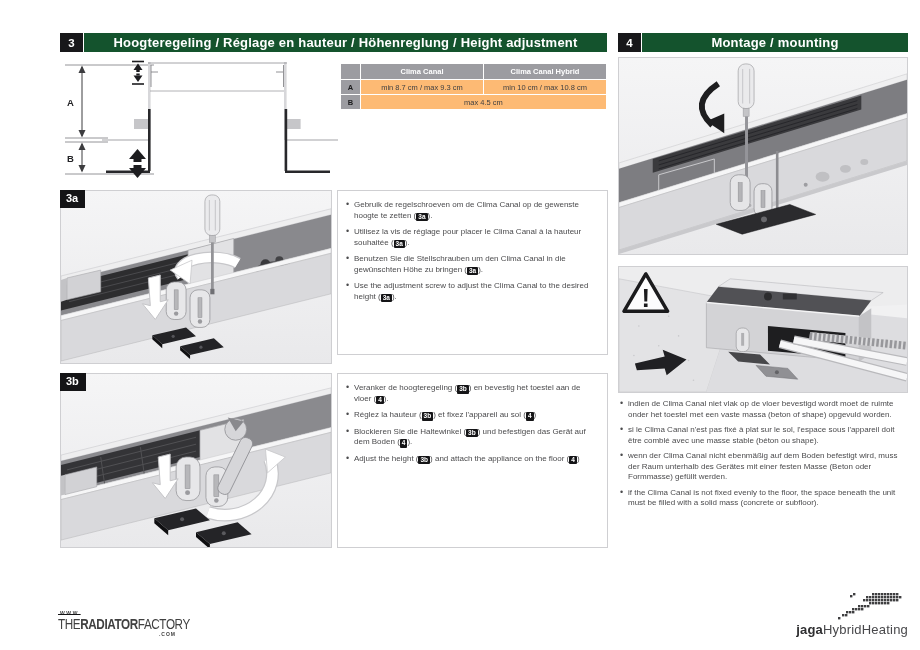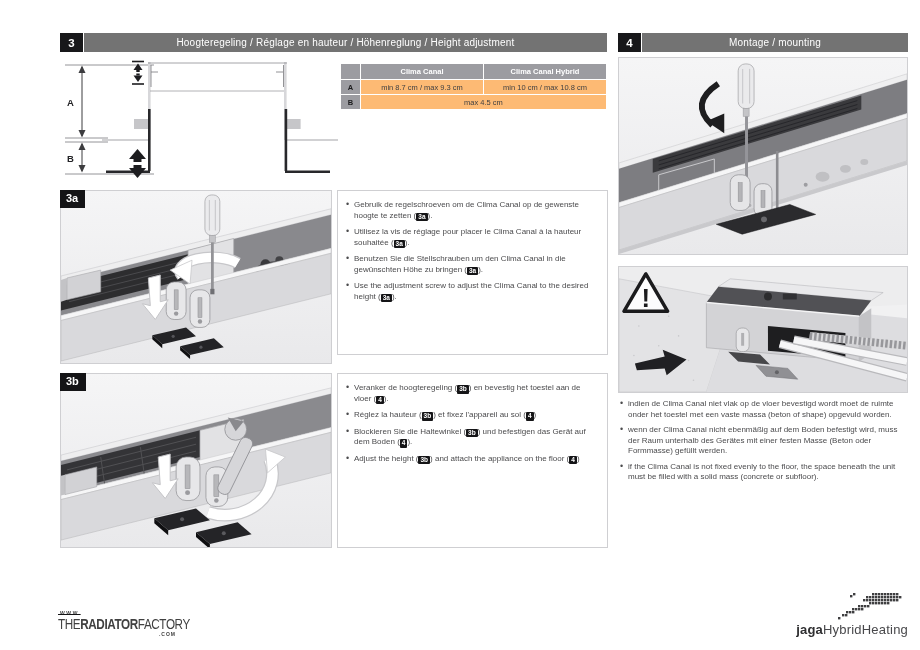--- a/index.html
+++ b/index.html
@@ -3,21 +3,21 @@
 <meta charset="utf-8">
 <style>
   html,body{margin:0;padding:0;background:#ffffff;}
   .page{position:relative;width:920px;height:650px;background:#ffffff;overflow:hidden;
         font-family:"Liberation Sans", sans-serif;}
 
   
   .sec-header{position:absolute;display:flex;height:19px;}
   .sec-num{width:23px;background:#18181a;color:#fff;font-weight:bold;font-size:11.5px;
            display:flex;align-items:center;justify-content:center;margin-right:1px;}
-  .sec-title{flex:1;background:#737373;color:#ffffff;font-weight:normal;font-size:10px;
+  .sec-title{flex:1;background:#14532d;color:#ffffff;font-weight:bold;font-size:13px;
              display:flex;align-items:center;justify-content:center;letter-spacing:0.2px;}
   #hdr3{left:60px;top:33px;width:547px;}
   #hdr4{left:618px;top:33px;width:290px;}
 
   
   #diagram{position:absolute;left:62px;top:57px;width:276px;height:132px;}
   #diagram svg{display:block;width:100%;height:100%;}
   .dim-label{font-family:"Liberation Sans",sans-serif;font-size:9.5px;font-weight:bold;fill:#232326;}
 
   
@@ -411,20 +411,21 @@
       </g>
       <g>
         <polygon points="16,98 46,91 44,84 68,94 48,110 46,103 18,105" fill="#202023"></polygon>
       </g>
     </svg>
   </div>
 
   <div id="warning">
     <ul class="instructions">
         <li>indien de Clima Canal niet vlak op de vloer bevestigd wordt moet de ruimte onder het toestel met een vaste massa (beton of shape) opgevuld worden.</li>
+        <li>si le Clima Canal n'est pas fixé à plat sur le sol, l'espace sous l'appareil doit être comblé avec une masse stable (béton ou shape).</li>
         <li>wenn der Clima Canal nicht ebenmäßig auf dem Boden befestigt wird, muss der Raum unterhalb des Gerätes mit einer festen Masse (Beton oder Formmasse) gefüllt werden.</li>
         <li>if the Clima Canal is not fixed evenly to the floor, the space beneath the unit must be filled with a solid mass (concrete or subfloor).</li>
       </ul>
   </div>
 
   <div id="trf">
     <div class="trf-www">WWW</div>
     <div class="trf-main">
       <span class="trf-the">THE</span><span class="trf-radiator">RADIATOR</span><span class="trf-factory">FACTORY</span>
     </div>

